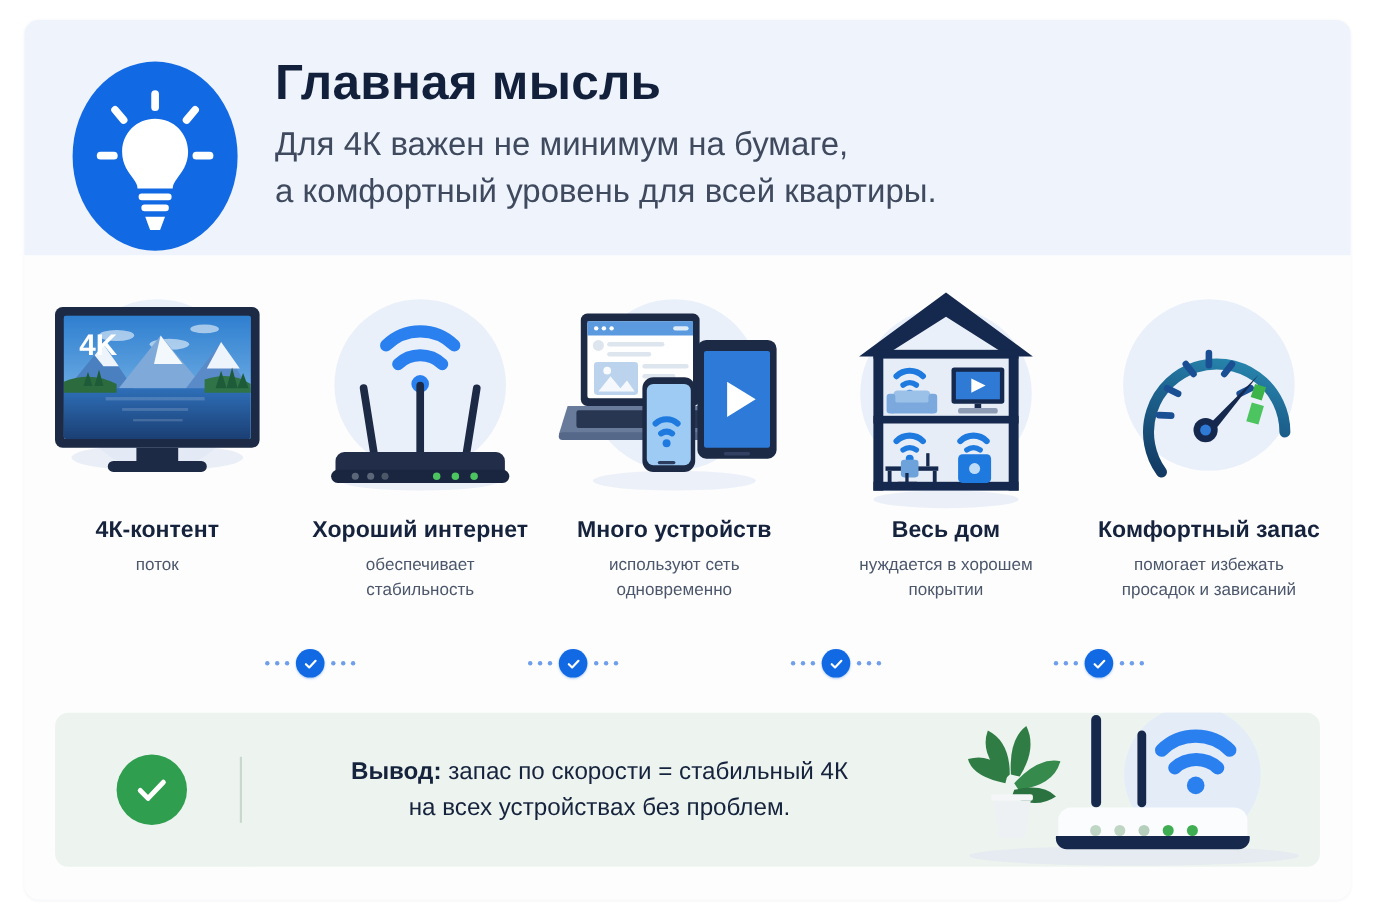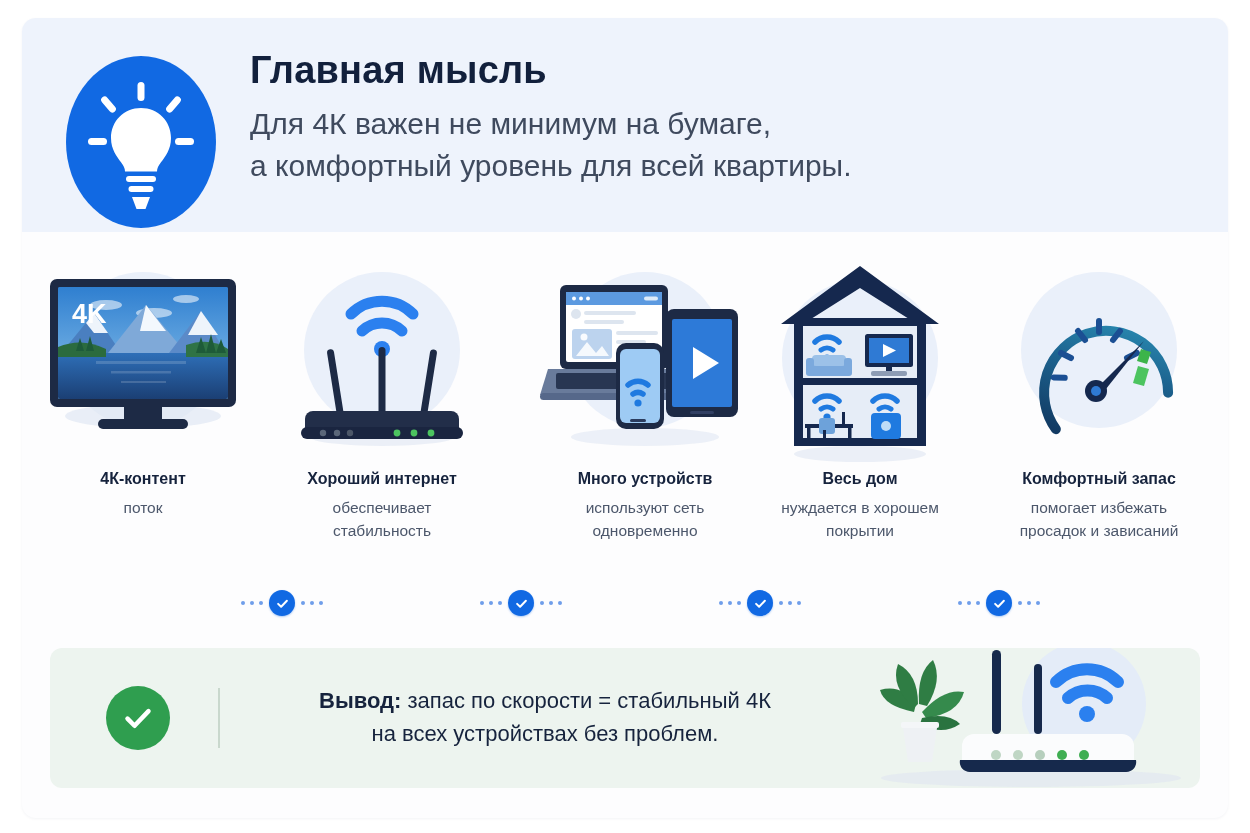--- a/index.html
+++ b/index.html
@@ -27,21 +27,21 @@
     position: absolute; left:0; top:0;
     width: 1206px; height: 214px;
     background: #eef3fc;
   }
   .bulb-badge {
     position: absolute; left: 44px; top: 38px;
     width: 150px; height: 172px;
   }
   .head-text { position: absolute; left: 228px; top: 30px; width: 900px; }
   .head-title {
-    font-size: 38px; font-weight: bold; color: #12203c;
+    font-size: 45px; font-weight: bold; color: #12203c;
     letter-spacing: .2px; line-height: 1.18;
   }
   .head-sub {
     margin-top: 10px;
     font-size: 30px; color: #3f4a5e; line-height: 1.42;
   }
 
   
   .steps {
     position: absolute; left: 0; top: 240px;
@@ -54,21 +54,21 @@
   .step-art {
     position: relative; width: 214px; height: 206px;
     display: flex; align-items: center; 
   }
   .halo {
     position: absolute; width: 156px; height: 156px; border-radius: 50%;
     background: #eaf0fa; left: 50%; top: 14px; transform: translateX(-50%);
     z-index: 0;
   }
   .step-title {
-    font-size: 16px; font-weight: bold; color: #16233d;
+    font-size: 21px; font-weight: bold; color: #16233d;
     text-align: center; margin-top: 6px; white-space: nowrap;
   }
   .step-desc {
     font-size: 15.5px; color: #4c576b; text-align: center;
     line-height: 1.46; margin-top: 9px; width: 212px;
   }
 
   
   .connector {
     position: absolute; top: 332px; height: 26px;
@@ -235,21 +235,21 @@
             </g>
           </svg>
         </div>
         <div class="step-title">Хороший интернет</div>
         <div class="step-desc">
           <div>обеспечивает</div>
           <div>стабильность</div>
         </div>
       </div>
 
-      <div class="step" style="left:516px">
+      <div class="step" style="left:484px">
         <div class="step-art">
           <div class="halo"></div>
           <svg viewBox="0 0 214 200" width="214" height="200" style="position:relative;z-index:1">
             <ellipse cx="107" cy="176" rx="74" ry="9" fill="#dfe6f2" opacity=".55"></ellipse>
 
             <rect x="22" y="24" width="108" height="84" rx="6" fill="#1d2a45"></rect>
             <rect x="28" y="31" width="96" height="70" rx="2" fill="#ffffff"></rect>
             <rect x="28" y="31" width="96" height="13" fill="#5c9ae0"></rect>
             <g fill="#ffffff">
               <circle cx="36" cy="37.5" r="2"></circle>

